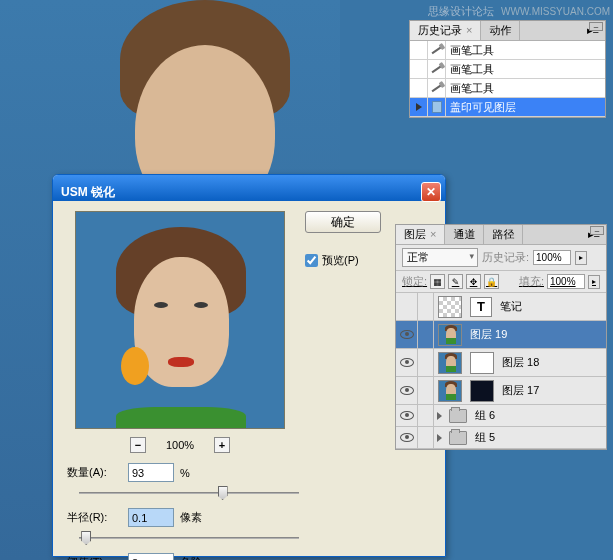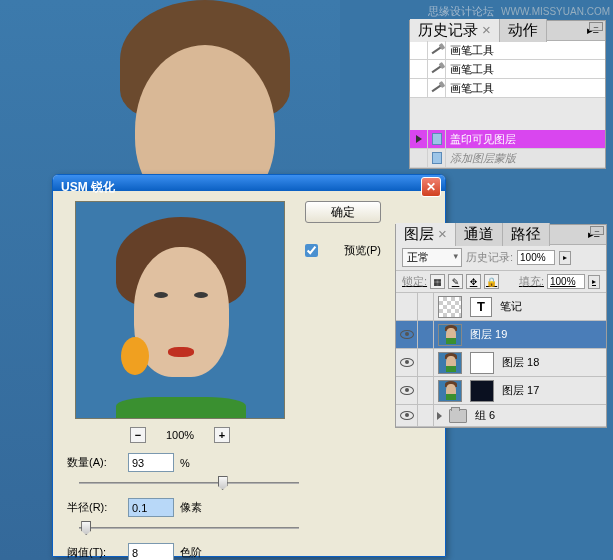--- a/index.html
+++ b/index.html
@@ -7,54 +7,54 @@
     .bg-photo { position: absolute; top: 0; left: 0; width: 340px; height: 560px; background: linear-gradient(180deg,#3c7aac 0%,#34699a 100%); }
     .bg-person { position: absolute; top: 0; left: 100px; width: 210px; height: 280px; }
     .bg-head { width: 140px; height: 170px; background: #d9b896; border-radius: 50% 50% 45% 45%; position: absolute; top: 45px; left: 35px; }
     .bg-hair { width: 170px; height: 120px; background: #6b4a2e; border-radius: 60% 60% 30% 30%; position: absolute; top: 0; left: 20px; }
     .watermark { position: absolute; top: 4px; right: 3px; font-size: 11px; color: #a2b8cc; }
     .watermark a { color: #95aec0; text-decoration: none; margin-left: 4px; font-size: 10px; }
 
     
     .history-panel { position: absolute; top: 20px; left: 409px; width: 197px; background: #e8e8e8; border: 1px solid #9e9e9e; font-size: 11px; }
     .panel-tabs { display: flex; background: #d4d4d4; height: 20px; border-bottom: 1px solid #b0b0b0; align-items: center; }
-    .panel-tab { padding: 2px 8px; background: #e8e8e8; border-right: 1px solid #b0b0b0; font-size: 15px; cursor: pointer; }
+    .panel-tab { padding: 2px 8px; background: #e8e8e8; border-right: 1px solid #b0b0b0; font-size: 11px; cursor: pointer; }
     .panel-tab.inactive { background: #d4d4d4; }
     .panel-tab .close { margin-left: 4px; color: #888; }
     .panel-menu { margin-left: auto; padding: 0 6px; cursor: pointer; }
     .history-row { display: flex; align-items: center; height: 19px; border-bottom: 1px solid #d0d0d0; background: #fff; }
-    .history-row.active { background: #d946ef; color: #fff; margin-top: 32px; }
+    .history-row.active { background: #3b82f6; color: #fff; }
     .history-row.dim { background: #e4e4e4; color: #888; font-style: italic; }
     .hist-col1 { width: 18px; border-right: 1px solid #d0d0d0; height: 100%; display: flex; align-items: center; justify-content: center; }
     .hist-col2 { width: 18px; border-right: 1px solid #d0d0d0; height: 100%; display: flex; align-items: center; justify-content: center; }
     .hist-label { padding-left: 4px; display: flex; align-items: center; gap: 4px; }
     .brush-icon { width: 12px; height: 2px; background: #666; transform: rotate(-35deg); position: relative; }
     .brush-icon::after { content:''; position:absolute; right:-2px; top:-2px; width:4px; height:6px; background:#999; border-radius:1px; }
     .doc-icon { width: 10px; height: 12px; background: #9cc5e8; border: 1px solid #5a8ab8; }
     .ptr-icon { width: 0; height: 0; border-top: 4px solid transparent; border-bottom: 4px solid transparent; border-left: 6px solid #333; }
 
     
     .dialog { position: absolute; top: 174px; left: 52px; width: 394px; height: 383px; background: #ece9d8; border: 1px solid #0a5fc2; border-radius: 6px 6px 0 0; box-shadow: 2px 2px 6px rgba(0,0,0,0.3); }
-    .titlebar { height: 16px; background: linear-gradient(180deg,#3b8ff0 0%,#0a5fc2 100%); border-radius: 5px 5px 0 0; display: flex; align-items: center; padding: 8px 4px 0 8px; color: #fff; font-size: 12px; font-weight: bold; }
+    .titlebar { height: 26px; background: linear-gradient(180deg,#3b8ff0 0%,#0a5fc2 100%); border-radius: 5px 5px 0 0; display: flex; align-items: center; padding: 8px 4px 0 8px; color: #fff; font-size: 12px; font-weight: bold; }
     .titlebar .close-btn { margin-left: auto; width: 20px; height: 20px; background: linear-gradient(180deg,#f08070,#d04020); border: 1px solid #fff; border-radius: 3px; color: #fff; display: flex; align-items: center; justify-content: center; font-size: 12px; cursor: pointer; }
     .dialog-body { padding: 10px 12px; display: flex; gap: 10px; }
     .preview-area { width: 230px; }
     .preview-box { width: 210px; height: 218px; border: 1px solid #787864; background: #3c7aac; margin: 0 auto; position: relative; overflow: hidden; }
     .pv-person { position: absolute; left: 30px; top: 10px; width: 150px; height: 200px; }
     .pv-hair { width: 130px; height: 90px; background: #654028; border-radius: 55% 55% 30% 30%; position: absolute; top: 5px; left: 10px; }
     .pv-face { width: 95px; height: 130px; background: #e0c0a0; border-radius: 48% 48% 40% 40%; position: absolute; top: 35px; left: 28px; }
     .pv-eye { width: 14px; height: 6px; background: #3a3a3a; border-radius: 50%; position: absolute; }
     .pv-lips { width: 26px; height: 10px; background: #c03020; border-radius: 40%; position: absolute; top: 135px; left: 62px; }
     .pv-earring { width: 28px; height: 38px; background: #f0a020; border-radius: 50%; position: absolute; top: 125px; left: 15px; }
     .pv-shirt { width: 130px; height: 30px; background: #3a9030; position: absolute; top: 185px; left: 10px; border-radius: 30% 30% 0 0; }
     .zoom-ctrl { display: flex; align-items: center; justify-content: center; gap: 20px; margin-top: 8px; font-size: 11px; }
     .zoom-btn { width: 16px; height: 16px; border: 1px solid #888; background: #f4f4f4; display: flex; align-items: center; justify-content: center; cursor: pointer; font-weight: bold; }
     .dlg-right { display: flex; flex-direction: column; gap: 6px; }
     .win-btn { width: 76px; height: 22px; background: linear-gradient(180deg,#fff,#e8e4d4); border: 1px solid #888; border-radius: 3px; font-size: 12px; cursor: pointer; text-align: center; line-height: 20px; }
-    .preview-check { margin-top: 14px; font-size: 11px; display: flex; align-items: center; gap: 4px; justify-content: space-between; }
+    .preview-check { margin-top: 14px; font-size: 11px; display: flex; align-items: center; gap: 4px; }
     .preview-check input { accent-color: #4a90d0; }
     .sliders { padding: 0 14px; }
     .slider-row { display: flex; align-items: center; gap: 6px; font-size: 11px; margin-bottom: 4px; }
     .slider-row .lbl { width: 55px; }
     .num-input { width: 46px; height: 19px; border: 1px solid #7a98af; padding: 0 3px; font-size: 11px; background: #fff; }
     .num-input.hl { background: #b8d8f8; }
     .slider-track { width: 220px; height: 14px; position: relative; margin: 0 0 8px 12px; }
     .track-line { position: absolute; top: 6px; left: 0; right: 0; height: 2px; background: #b0b0b0; border-top: 1px solid #888; }
     .thumb { position: absolute; top: 0; width: 10px; height: 14px; background: linear-gradient(180deg,#f8f8f8,#c8c8c8); border: 1px solid #666; clip-path: polygon(0 0,100% 0,100% 70%,50% 100%,0 70%); }
 
@@ -135,27 +135,20 @@
       </div>
       <div class="history-row active">
     <div class="hist-col1">
           <div class="ptr-icon"></div>
         </div>
     <div class="hist-col2">
           <div class="doc-icon"></div>
         </div>
     <div class="hist-label">盖印可见图层</div>
       </div>
-      <div class="history-row dim">
-    <div class="hist-col1"></div>
-    <div class="hist-col2">
-          <div class="doc-icon"></div>
-        </div>
-    <div class="hist-label">添加图层蒙版</div>
-      </div>
     </div>
 </div>
 
 <div class="dialog">
   <div class="titlebar">
     <span>USM 锐化</span>
     <div class="close-btn">✕</div>
   </div>
   <div class="dialog-body">
     <div class="preview-area">
@@ -216,21 +209,21 @@
 
 <div class="layers-panel">
   <div class="min-btn">–</div>
   <div class="panel-tabs">
     <div class="panel-tab"><span>图层</span><span class="close">×</span></div>
     <div class="panel-tab inactive">通道</div>
     <div class="panel-tab inactive">路径</div>
     <div class="panel-menu">▸≡</div>
   </div>
   <div class="layer-ctrls">
-    <div class="dropdown" style="width:60px">正常</div>
+    <div class="dropdown" style="width:76px">正常</div>
     <span class="ctrl-lbl">历史记录:</span>
     <span class="pct-field">100%</span>
     <div class="pct-btn">▸</div>
   </div>
   <div class="lock-row">
     <span class="ctrl-lbl">锁定:</span>
     <div class="lock-icon">▦</div>
     <div class="lock-icon">✎</div>
     <div class="lock-icon">✥</div>
     <div class="lock-icon">🔒</div>
@@ -283,14 +276,23 @@
       </div>
       <div class="layer-row group">
     <div class="eye-col">
           <div class="eye-icon"></div>
         </div>
     <div class="link-col"></div>
     <div class="expand-arrow"></div>
         <div class="folder-icon"></div>
     <span style="padding-left:4px">组 6</span>
       </div>
+      <div class="layer-row group">
+    <div class="eye-col">
+          <div class="eye-icon"></div>
+        </div>
+    <div class="link-col"></div>
+    <div class="expand-arrow"></div>
+        <div class="folder-icon"></div>
+    <span style="padding-left:4px">组 5</span>
+      </div>
     </div>
 </div>
 
 </body></html>

